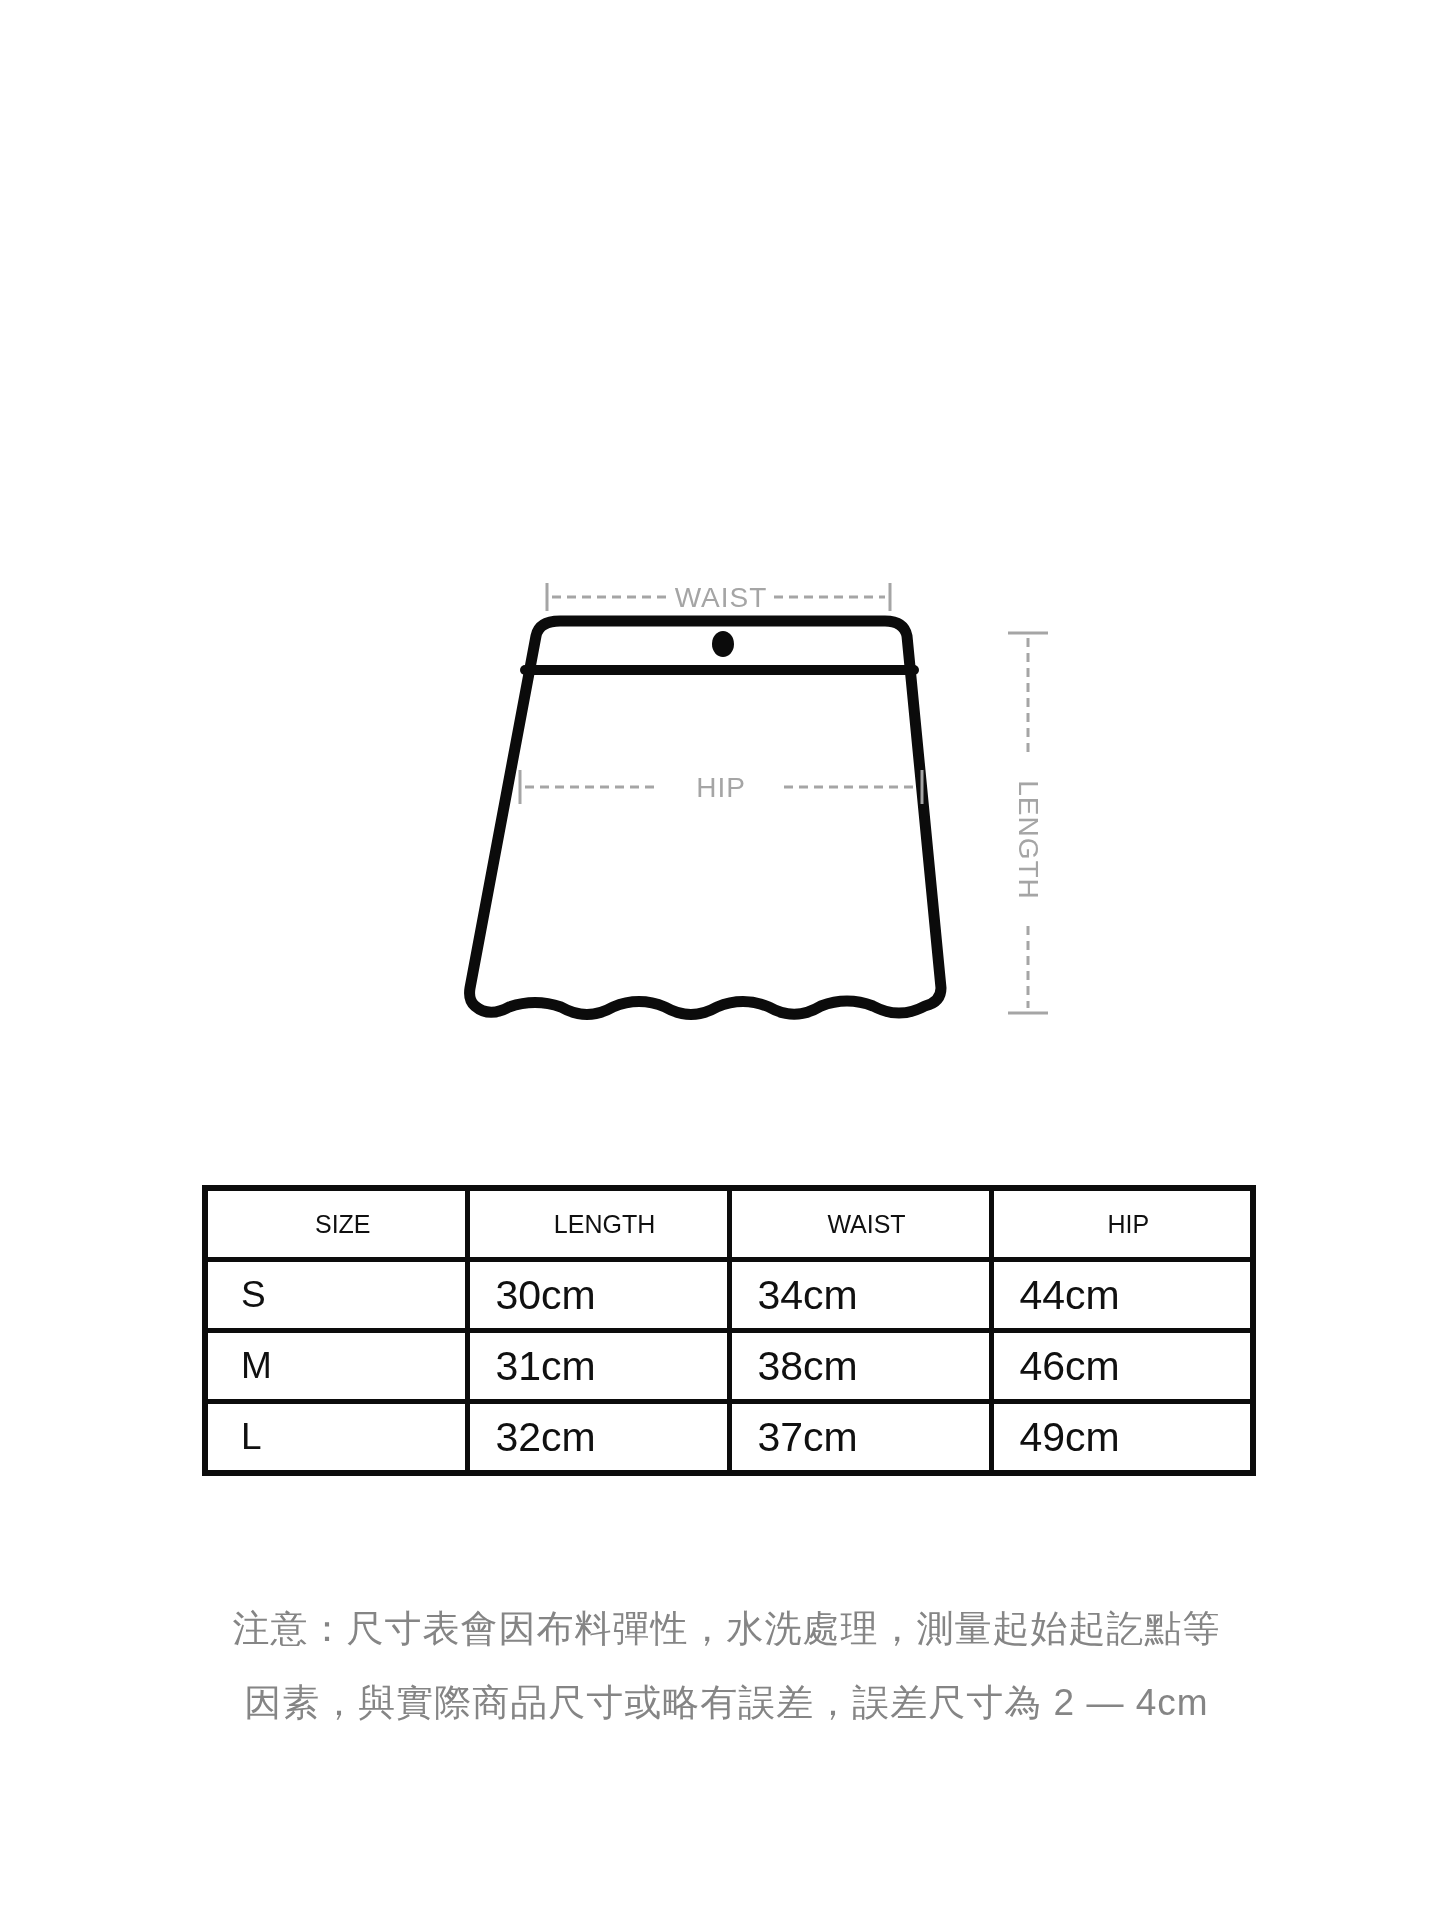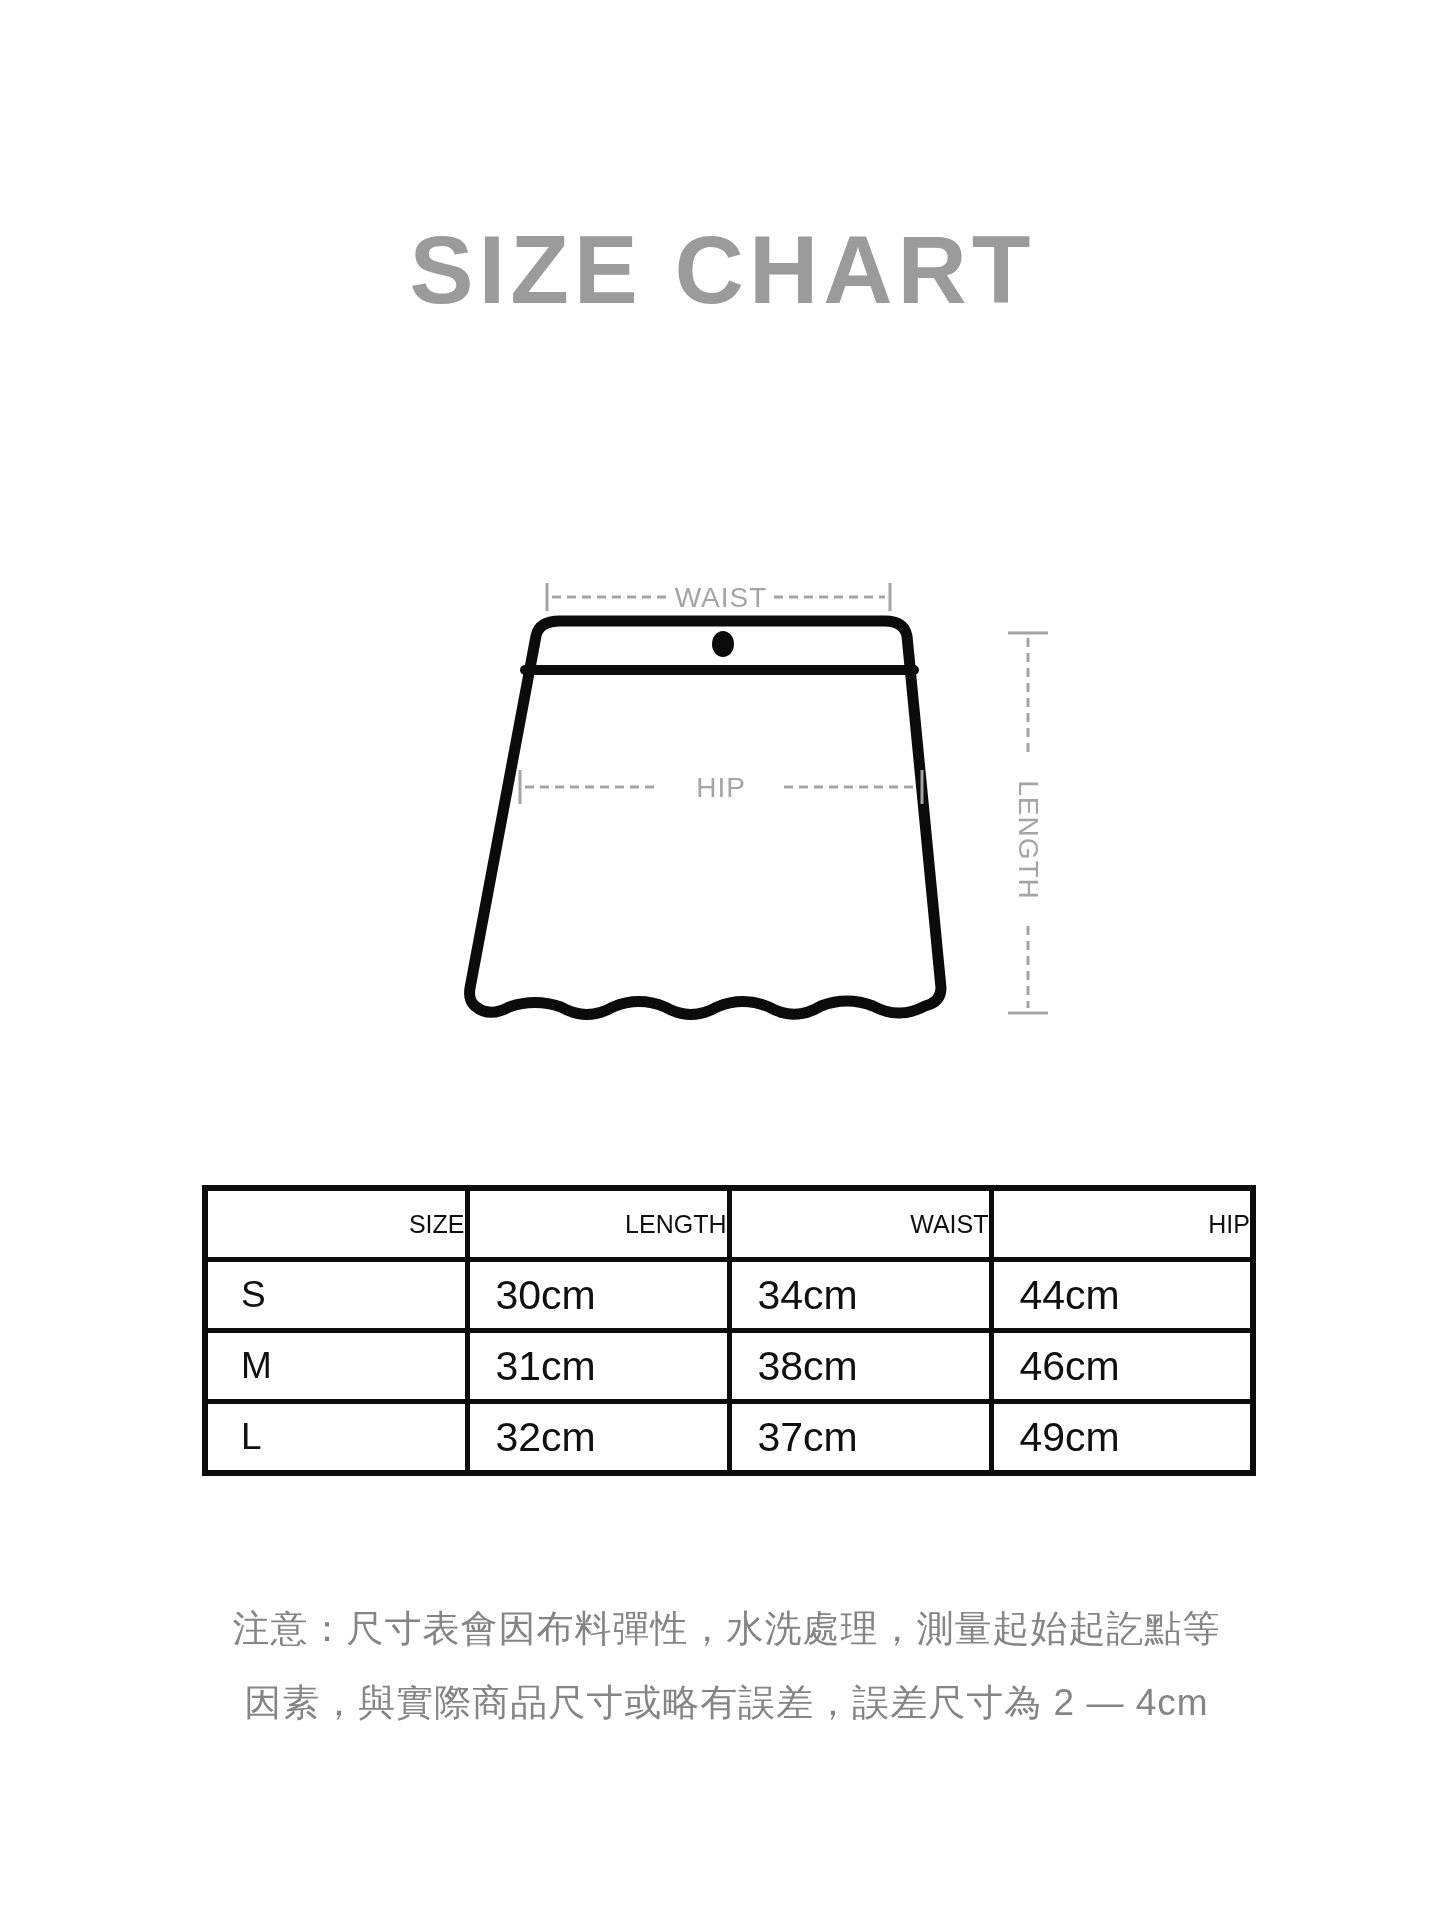--- a/index.html
+++ b/index.html
@@ -42,21 +42,21 @@
   #size-table,
   #size-table th,
   #size-table td{
     border:5px solid #0c0c0c;
   }
   #size-table{border-width:6px;}
   #size-table th{
     height:66px;
     font-size:25px;
     font-weight:normal;
-    text-align:right;
+    text-align:center;
     padding:0 0 0 13px;
     vertical-align:middle;
   }
   #size-table td{
     height:66px;
     text-align:left;
     padding:0 0 0 26px;
     vertical-align:middle;
     font-size:41px;
   }
@@ -76,21 +76,20 @@
     height:74px;
     line-height:54px;
     padding-left:8px;
   }
 </style>
 </head>
 <body>
 
 <div id="page">
 
-  <div id="title">SIZE CHART</div>
 
   <svg id="skirt-svg" viewBox="390 545 710 520" xmlns="http://www.w3.org/2000/svg">
 
     <path d="M 560 621
              L 885 621
              Q 904 621 907 636
              L 941 988
              Q 941 1002 925 1006
              Q 899 1020 873 1006
              Q 847 996 821 1006

